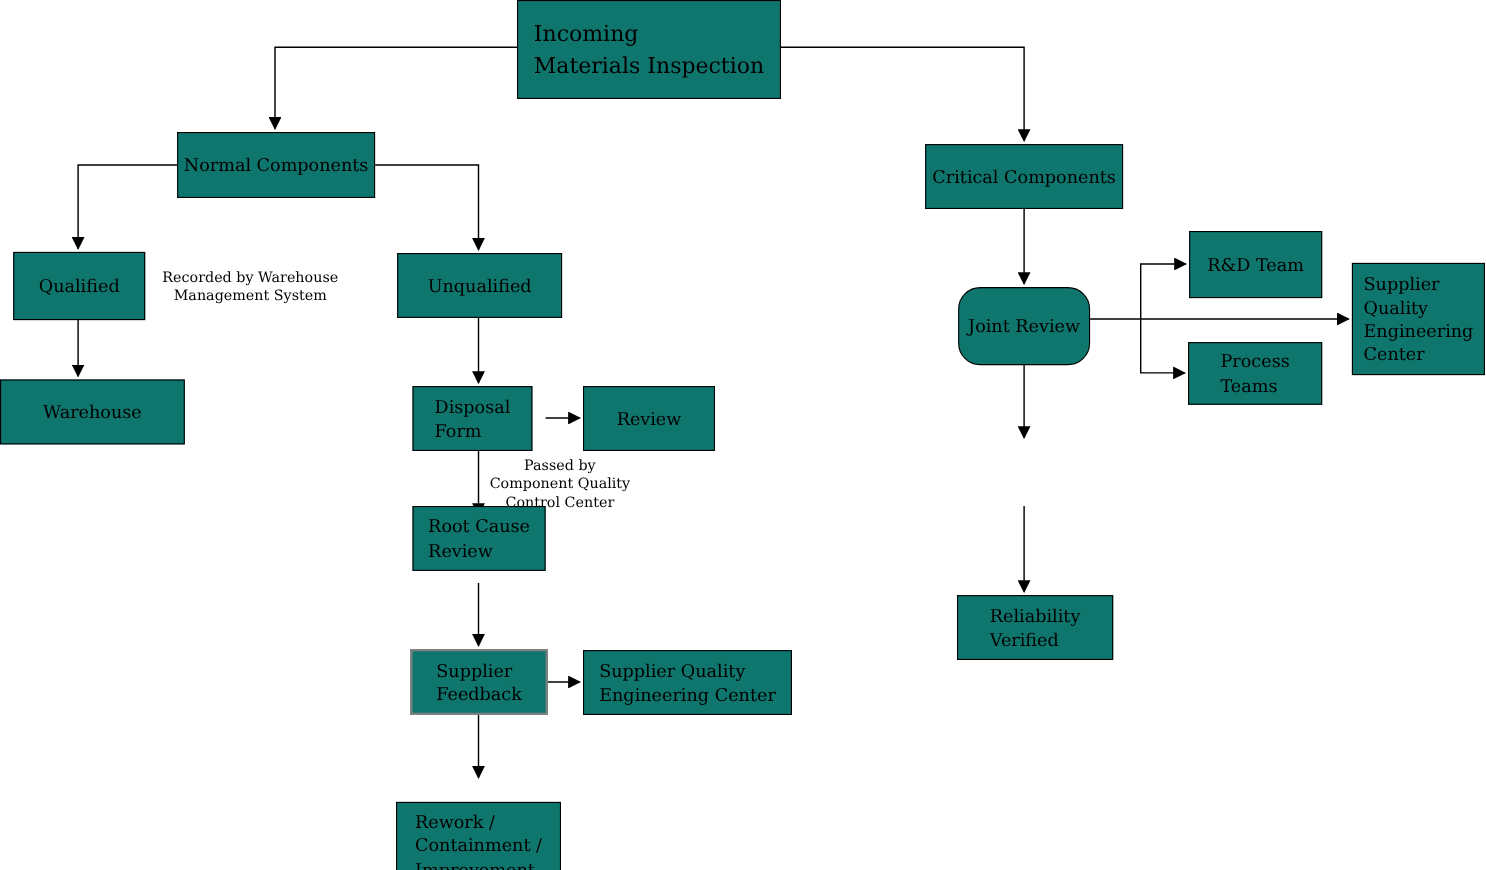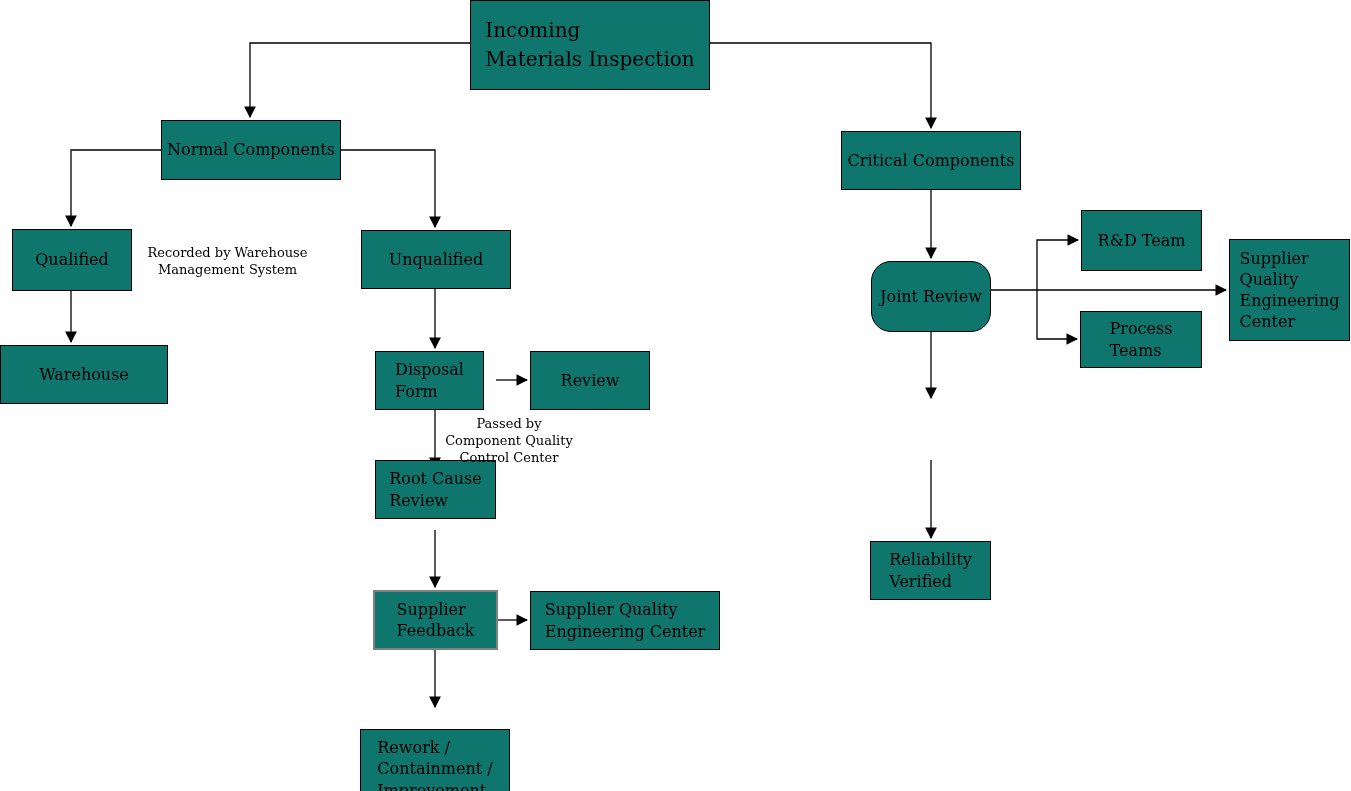--- a/index.html
+++ b/index.html
@@ -50,21 +50,21 @@
   #n-rootcause    { left: 375px; top: 460px; width: 121px; height: 59px; }
   #n-supplierfb   { left: 373px; top: 590px; width: 125px; height: 60px; }
   #n-sqec-left    { left: 530px; top: 591px; width: 190px; height: 59px; }
   #n-rework       { left: 360px; top: 710px; width: 150px; height: 80px; margin-top: 19px; }
   #n-critical     { left: 841px; top: 131px; width: 180px; height: 59px; }
   #n-joint        { left: 871px; top: 261px; width: 120px; height: 71px; border-radius: 20px; }
   #n-rnd          { left: 1081px; top: 210px; width: 121px; height: 61px; }
   #n-process      { left: 1080px; top: 311px; width: 122px; height: 57px; }
   #n-sqec-right   { left: 1229px; top: 239px; width: 121px; height: 102px; }
   #n-inspection   { left: 870px; top: 401px; width: 121px; height: 59px; }
-  #n-reliability  { left: 870px; top: 541px; width: 121px; height: 59px; }
+  #n-reliability  { left: 870px; top: 541px; width: 142px; height: 59px; }
   #note-recorded  { left: 135px; top: 245px; width: 185px; }
   #note-passed    { left: 434px; top: 416px; width: 150px; }
 </style>
 </head>
 <body>
 
 <div id="canvas">
 
   <svg class="edges" viewBox="0 0 1351 791" xmlns="http://www.w3.org/2000/svg">
     <defs>

